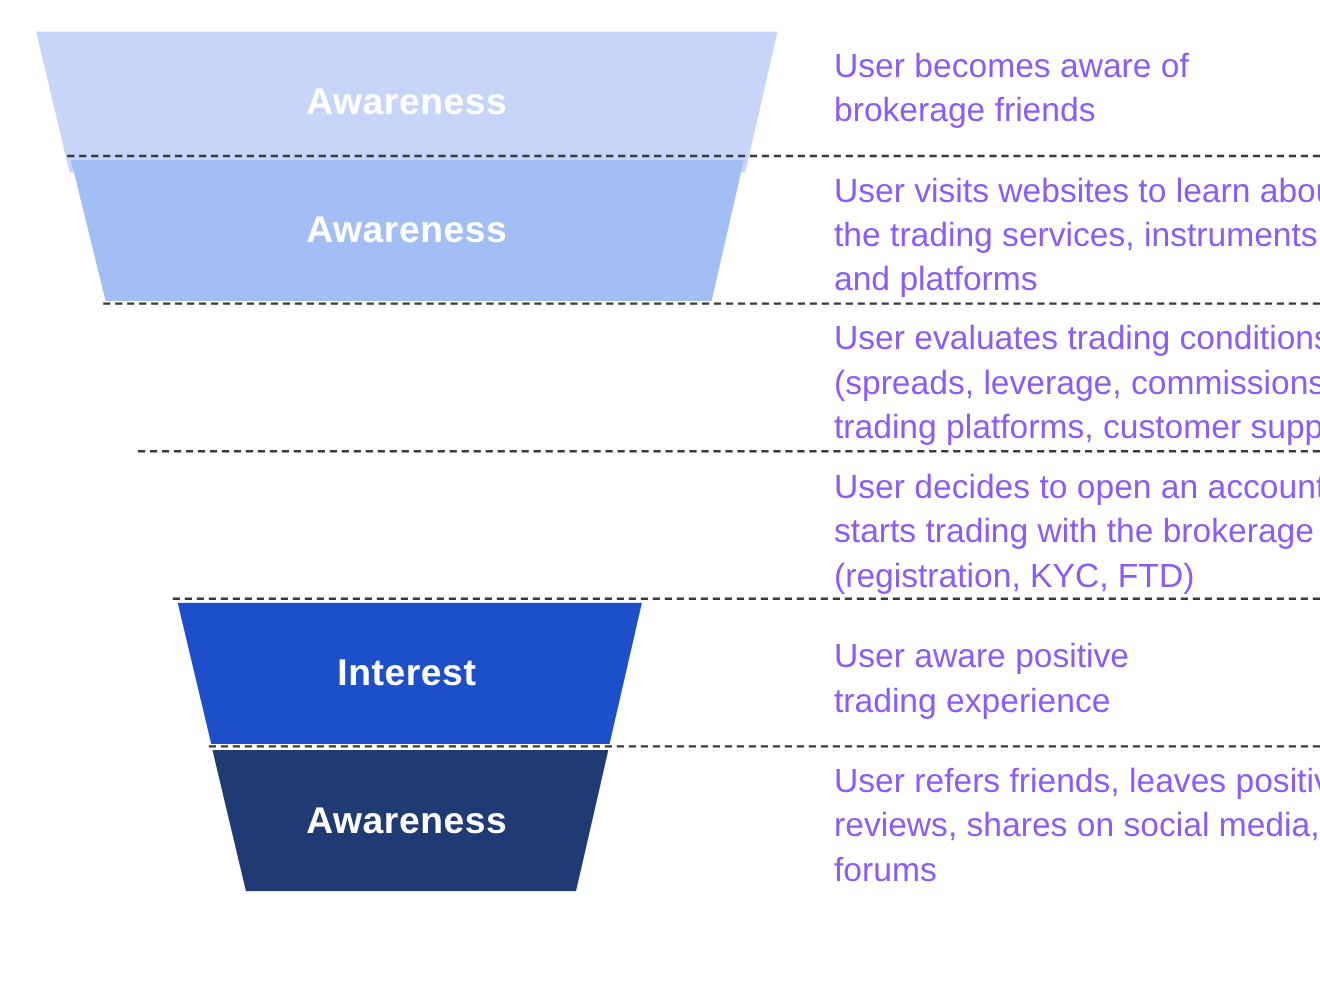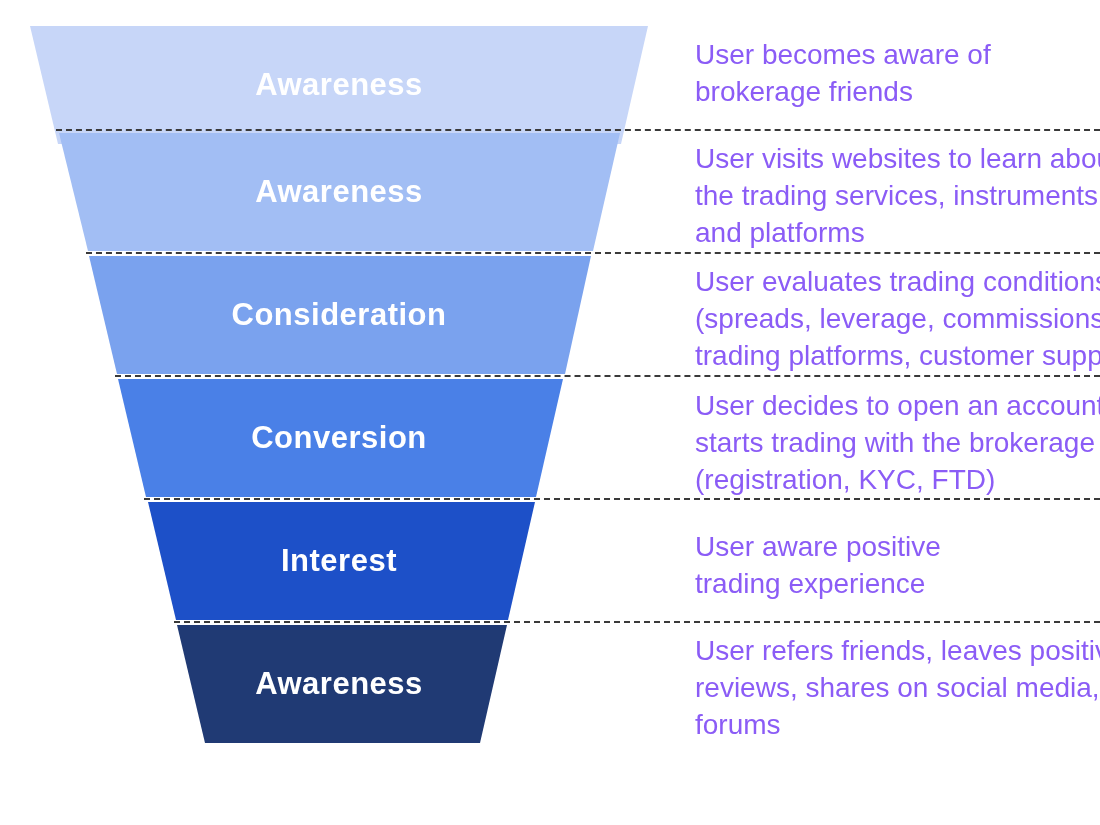--- a/index.html
+++ b/index.html
@@ -72,26 +72,20 @@
 
 <div class="canvas">
 
   <div class="funnel">
     <div class="stage s0" style="background: rgb(199, 214, 248);">
       <span class="stage-label">Awareness</span>
     </div>
     <div class="stage s1" style="background: rgb(162, 190, 244);">
       <span class="stage-label">Awareness</span>
     </div>
-    <div class="stage s2" style="background: rgb(122, 162, 238);">
-      <span class="stage-label">Consideration</span>
-    </div>
-    <div class="stage s3" style="background: rgb(74, 128, 231);">
-      <span class="stage-label">Conversion</span>
-    </div>
     <div class="stage s4" style="background: rgb(29, 80, 200);">
       <span class="stage-label">Interest</span>
     </div>
     <div class="stage s5" style="background: rgb(32, 58, 116);">
       <span class="stage-label">Awareness</span>
     </div>
   </div>
 
   <div class="divider dv0" style="border-top-color: rgb(58, 58, 58);"></div>
   <div class="divider dv1" style="border-top-color: rgb(58, 58, 58);"></div>

